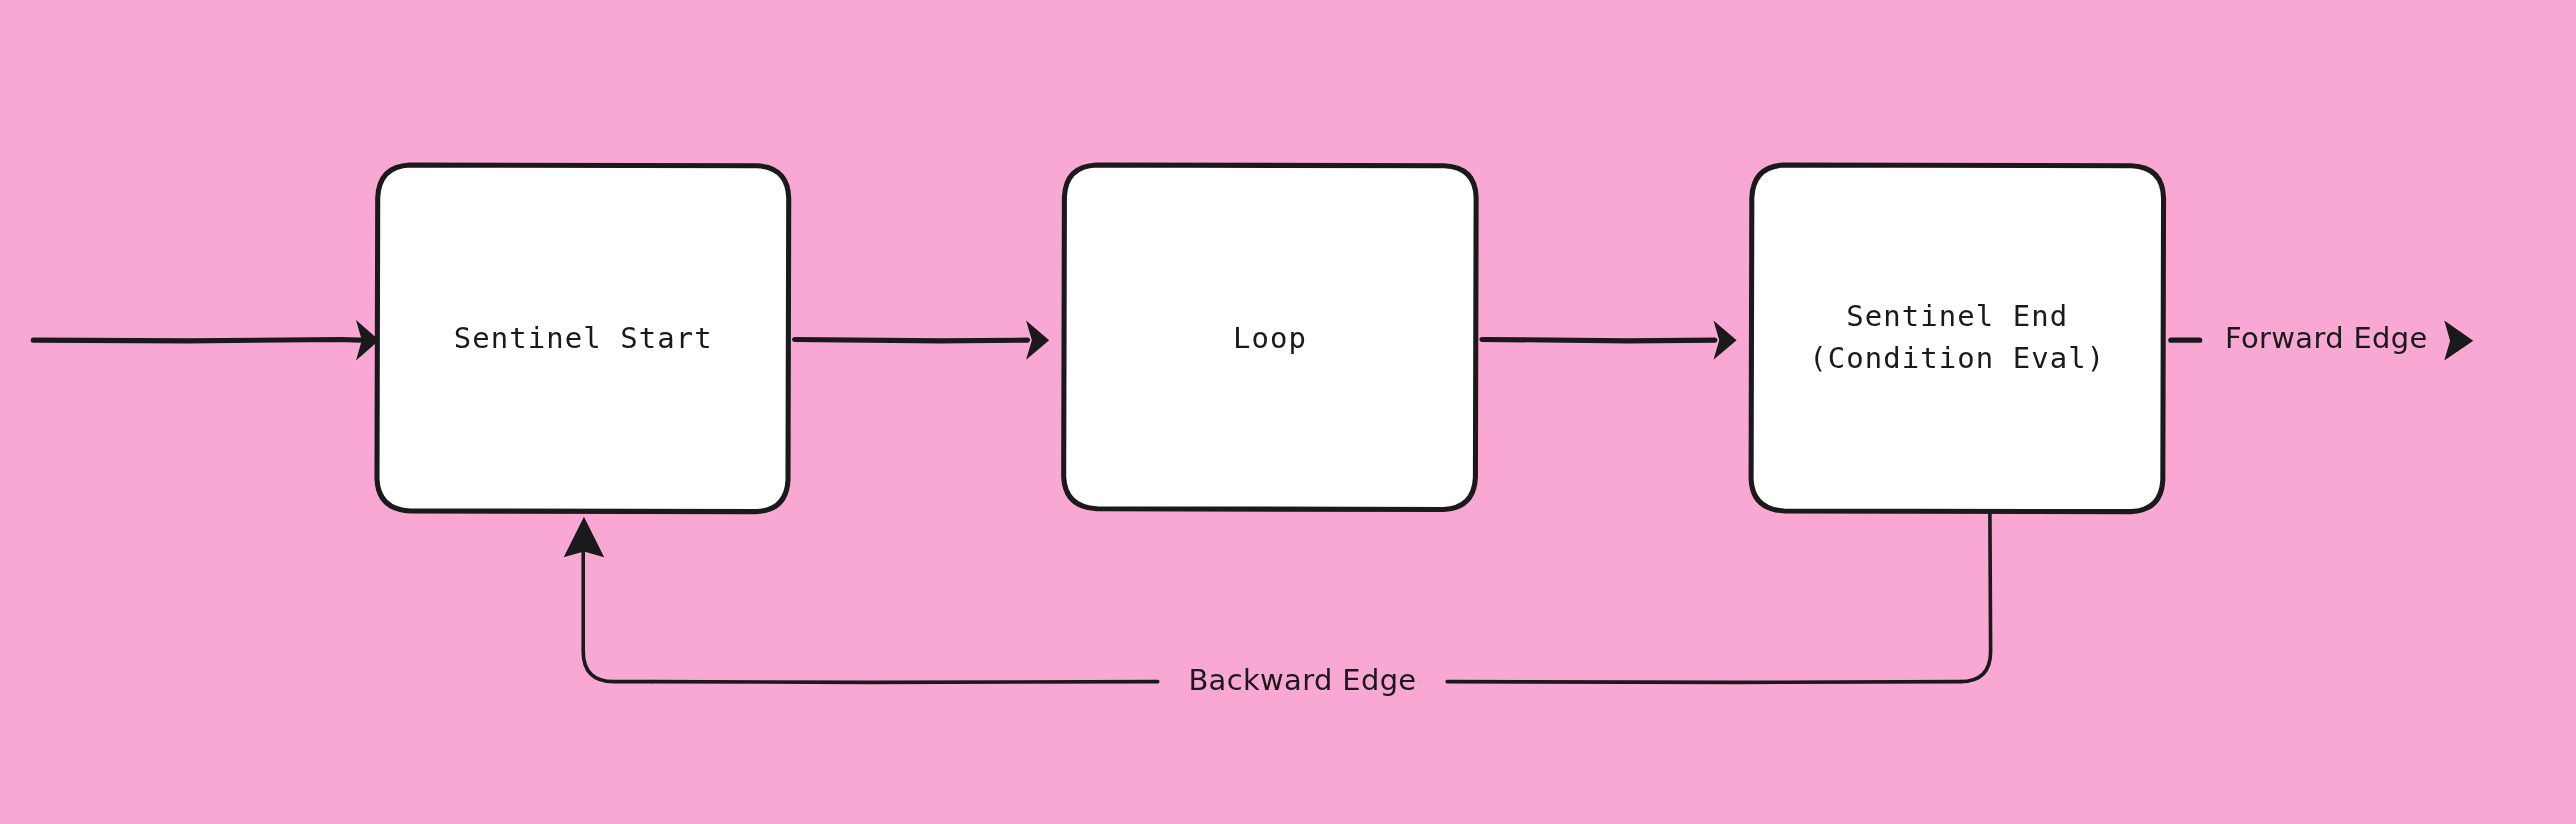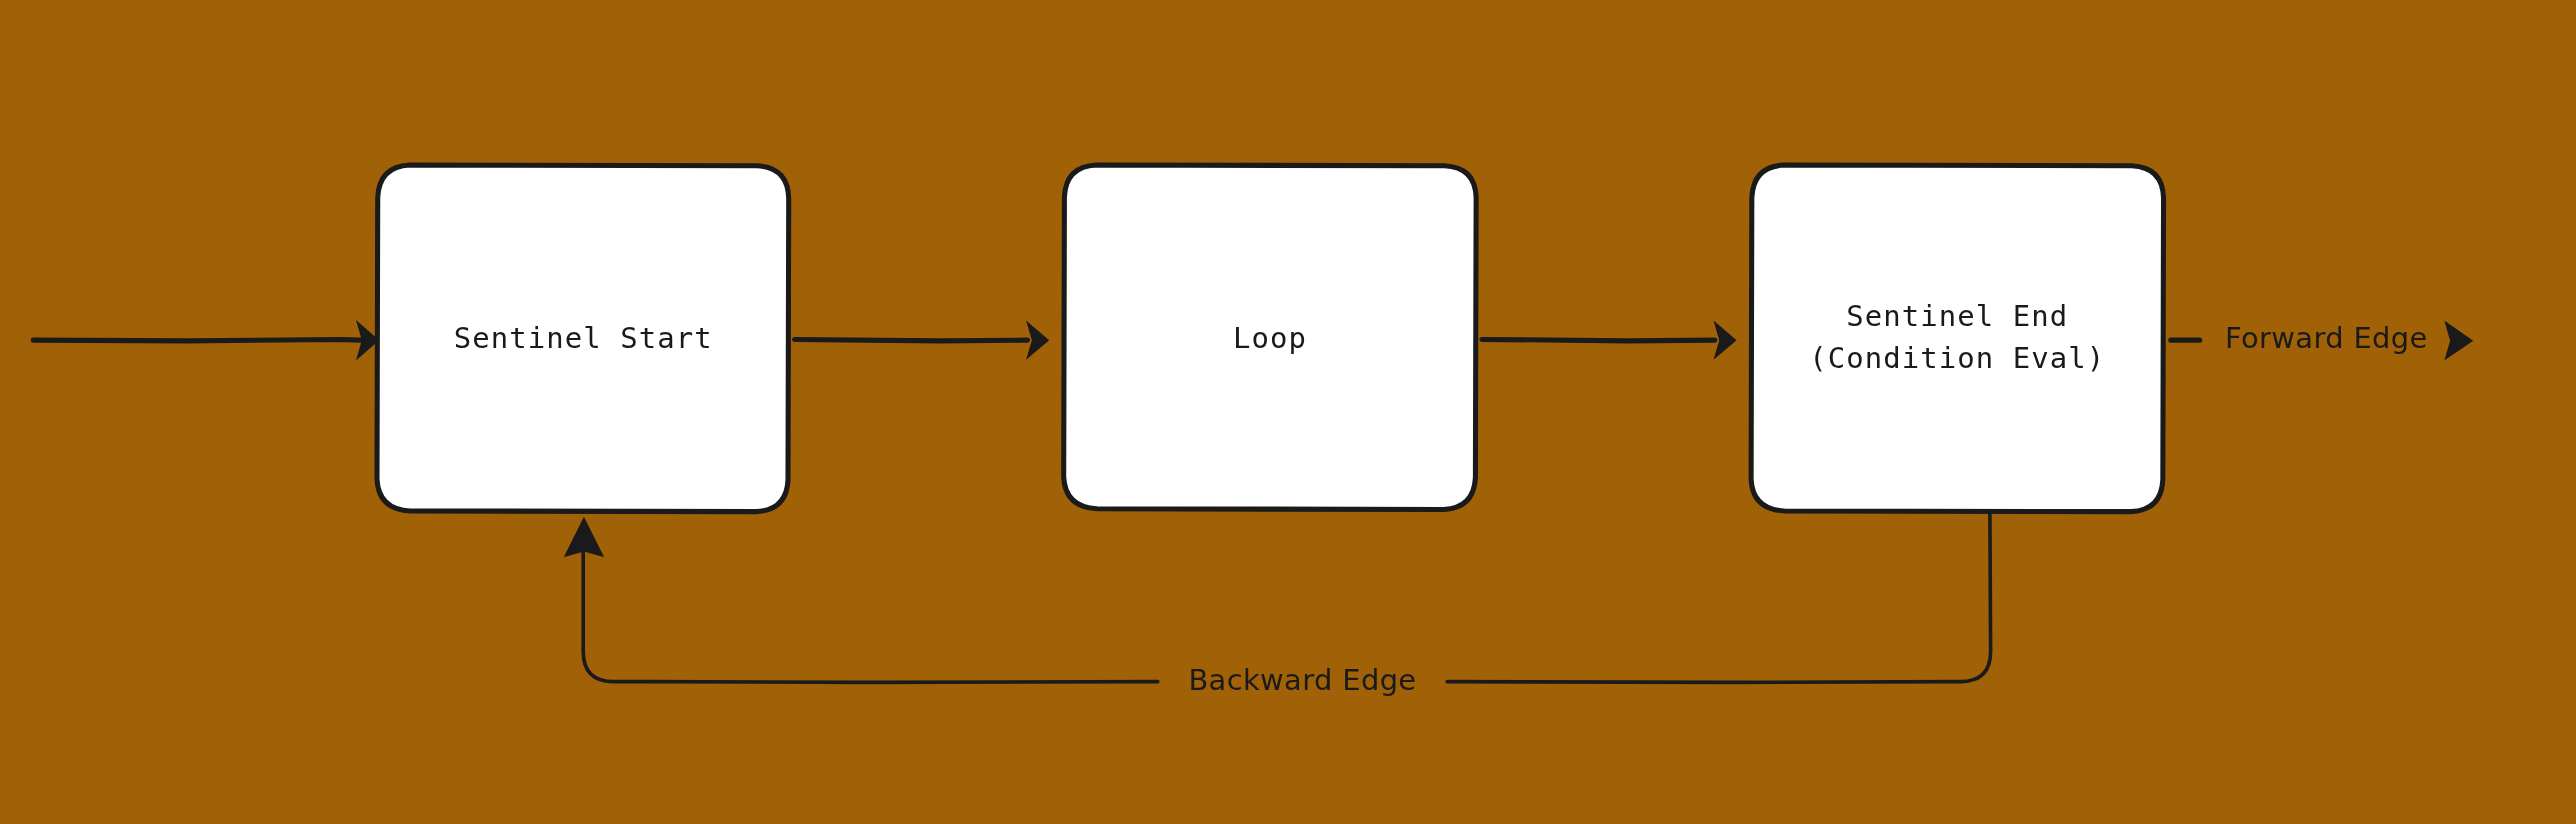--- a/index.html
+++ b/index.html
@@ -7,21 +7,21 @@
     padding: 0;
     background: #ffffff;
   }
   body {
     font-family: "DejaVu Sans", sans-serif;
   }
   #canvas {
     position: relative;
     width: 2576px;
     height: 825px;
-    background: #a16207;
+    background: #f9a8d4;
     overflow: hidden;
   }
   #diagram-svg {
     position: absolute;
     top: 0;
     left: 0;
     width: 2576px;
     height: 825px;
   }
   .node-label {

